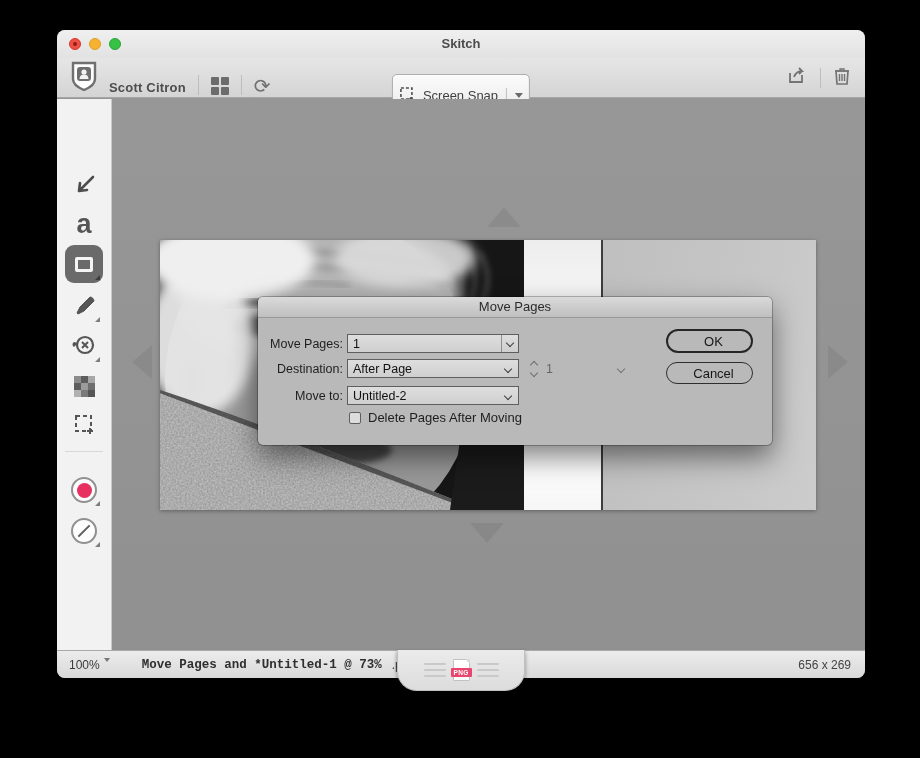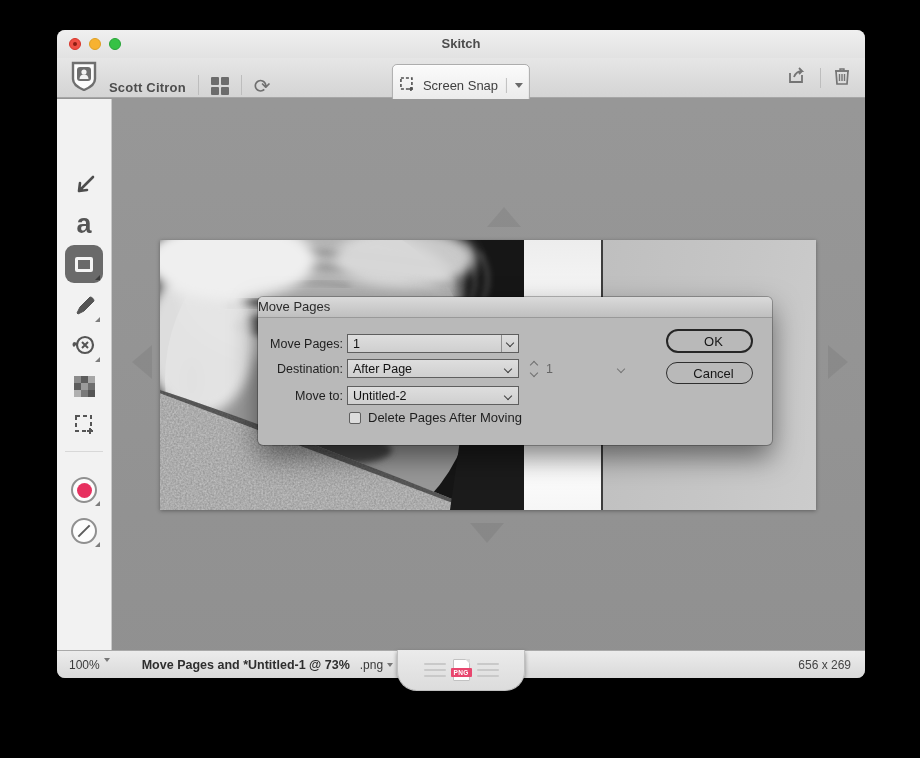--- a/index.html
+++ b/index.html
@@ -30,21 +30,21 @@
              border-bottom:1px solid #a6a6a6;
              display:flex; align-items:center; padding:0 14px; }
   .tb-left { display:flex; align-items:flex-end; gap:12px; }
   .tb-div { width:1px; height:20px; background:#bdbdbd; }
   .account-name { font-size:13px; font-weight:700; color:#4d4d4d; letter-spacing:.2px; }
   .grid-icon { display:grid; grid-template-columns:8px 8px; grid-template-rows:8px 8px;
                gap:2px; cursor:pointer; }
   .grid-icon span { background:#6c6c6c; border-radius:1px; }
   .refresh-icon { font-size:20px; color:#6f6f6f; line-height:18px; cursor:pointer; }
 
-  .snap-button { position:absolute; left:50%; top:6px; transform:translateX(-50%);
+  .snap-button { position:absolute; left:50%; top:16px; transform:translateX(-50%);
                  height:43px; padding:0 6px; display:flex; align-items:center; gap:8px;
                  background:linear-gradient(#fbfbfb,#e8e8e8);
                  border:1px solid #adadad; border-radius:5px;
                  box-shadow:0 1px 0 rgba(255,255,255,.6) inset; cursor:pointer; }
   .snap-label { font-size:13px; color:#3f3f3f; }
   .snap-sep { width:1px; height:15px; background:#bfbfbf; }
   .caret-down { width:0; height:0; border-left:4px solid transparent;
                 border-right:4px solid transparent; border-top:5px solid #6a6a6a; }
   .tb-right { margin-left:auto; display:flex; align-items:center; gap:12px; }
 
@@ -90,21 +90,21 @@
   .shot-page  { flex:1; height:270px;
                 background:linear-gradient(100deg,#bfbfbf,#c6c6c6 60%,#cccccc); }
 
   
   .dialog { position:absolute; left:146px; top:198px; width:514px; height:148px;
             background:#b9b9b9; border-radius:5px;
             box-shadow:0 12px 28px rgba(0,0,0,.5), 0 0 0 1px rgba(0,0,0,.25); }
   .dialog-titlebar { position:absolute; left:0; top:0; width:100%; height:21px;
                      background:linear-gradient(#dadada,#bfbfbf);
                      border-bottom:1px solid #999; border-radius:5px 5px 0 0; }
-  .dialog-title { font-size:13px; color:#2b2b2b; line-height:20px; }
+  .dialog-title { text-align:center; font-size:13px; color:#2b2b2b; line-height:20px; }
   .drow { position:absolute; left:0; display:flex; align-items:center; }
   .dlabel { width:85px; text-align:right; font-size:12.5px; color:#1e1e1e; margin-right:4px; }
   .dropdown { position:relative; width:172px; height:19px;
               background:linear-gradient(#dedede,#cfcfcf); border:1px solid #5e5e5e;
               display:flex; align-items:center; cursor:pointer; }
   .dropdown .val { font-size:12.5px; color:#111; padding-left:5px; flex:1;
                    white-space:nowrap; overflow:hidden; }
   .chev { width:6px; height:6px; border-left:1.5px solid #3f3f3f;
           border-bottom:1.5px solid #3f3f3f; transform:rotate(-45deg); margin-right:7px; }
   .chev-cell { width:17px; align-self:stretch; border-left:1px solid #8f8f8f;
@@ -127,21 +127,21 @@
   .btn-cancel { top:65px; height:22px; border:1.5px solid #2e2e2e; }
 
   
   .bottombar { position:absolute; left:0; bottom:0; width:100%; height:28px;
                background:linear-gradient(#ececec,#d9d9d9);
                border-top:1px solid #a9a9a9; border-radius:0 0 8px 8px;
                display:flex; align-items:center; font-size:12px; color:#3a3a3a; }
   .zoom-ctl { margin-left:12px; display:flex; align-items:flex-start; gap:4px; cursor:pointer; }
   .mini-caret { width:0; height:0; border-left:3.5px solid transparent;
                 border-right:3.5px solid transparent; border-top:4px solid #777; }
-  .doc-title { margin-left:32px; font-weight:700; color:#2e2e2e; font-size:12.5px; }
+  .doc-title { margin-left:32px; font-weight:700; color:#2e2e2e; font-size:12.5px;font-family:Liberation Mono, monospace; }
   .fmt-ctl { margin-left:10px; display:flex; align-items:center; gap:4px; cursor:pointer; }
   .dims { margin-left:auto; margin-right:14px; color:#444; }
 
   .drag-tab { position:absolute; left:50%; top:-1px; transform:translateX(-50%);
               width:128px; height:41px; background:linear-gradient(#ebebeb,#dcdcdc);
               border:1px solid #c0c0c0; border-top:none; border-radius:0 0 20px 20px;
               box-shadow:0 2px 4px rgba(0,0,0,.4);
               display:flex; align-items:center; justify-content:center; gap:7px;
               cursor:grab; }
   .tab-lines { display:flex; flex-direction:column; gap:4px; }

